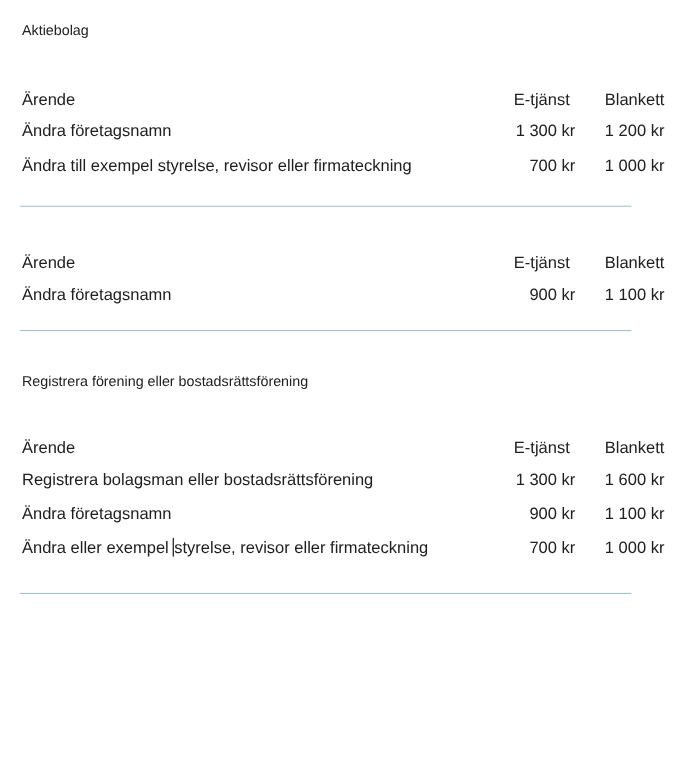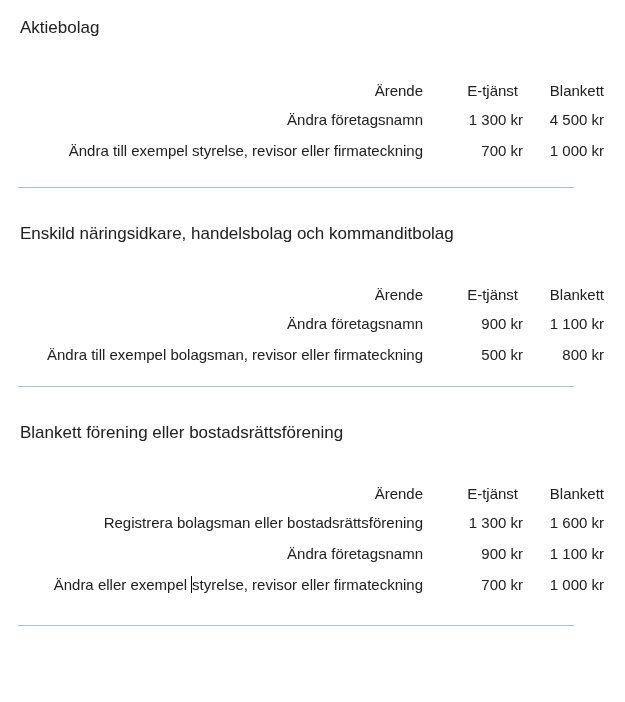--- a/index.html
+++ b/index.html
@@ -16,21 +16,21 @@
     line-height: 19px;
     color: #202020;
   }
   .page {
     box-sizing: border-box;
     width: 625px;
     padding: 18px 20px 0 20px;
   }
   .section-title {
     margin: 0;
-    font-size: 17px;
+    font-size: 13px;
     font-weight: 400;
     line-height: 19px;
   }
   table.fee-table {
     border-collapse: collapse;
     table-layout: fixed;
     width: 584px;
     margin: 44px 0 0 0;
   }
   table.fee-table.t2, table.fee-table.t3 {
@@ -40,21 +40,21 @@
   col.c2 { width: 100px; }
   col.c3 { width: 81px; }
   th, td {
     font-weight: 400;
     vertical-align: top;
     padding: 0 0 12px 0;
   }
   thead th {
     padding-bottom: 10px;
   }
-  .col-label { text-align: right; }
+  .col-label { text-align: left; }
   .col-val   { text-align: right; }
   th.col-etjanst { padding-right: 5px; }
   tr.tall td {
     padding-top: 8px;
     padding-bottom: 11px;
     height: 31px;
   }
   tr.tall td.col-label { vertical-align: top; }
   tr.tall td.col-val   { vertical-align: bottom; }
   .divider {
@@ -91,65 +91,59 @@
         <tr>
           <th class="col-label">Ärende</th>
           <th class="col-val col-etjanst">E-tjänst</th>
           <th class="col-val">Blankett</th>
         </tr>
       </thead>
       <tbody>
         <tr>
           <td class="col-label">Ändra företagsnamn</td>
           <td class="col-val">1 300 kr</td>
-          <td class="col-val">4 500 kr</td>
+          <td class="col-val">1 200 kr</td>
         </tr>
         <tr>
           <td class="col-label">Ändra till exempel styrelse, revisor eller firmateckning</td>
           <td class="col-val">700 kr</td>
           <td class="col-val">1 000 kr</td>
         </tr>
       </tbody>
     </table>
   </section>
   <div class="divider d1"></div>
 
   <section>
-    <h2 class="section-title">Enskild näringsidkare, handelsbolag och kommanditbolag</h2>
     <table class="fee-table t2">
       <colgroup>
           <col class="c1">
           <col class="c2">
           <col class="c3">
         </colgroup>
       <thead>
         <tr>
           <th class="col-label">Ärende</th>
           <th class="col-val col-etjanst">E-tjänst</th>
           <th class="col-val">Blankett</th>
         </tr>
       </thead>
       <tbody>
         <tr>
           <td class="col-label">Ändra företagsnamn</td>
           <td class="col-val">900 kr</td>
           <td class="col-val">1 100 kr</td>
         </tr>
-        <tr>
-          <td class="col-label">Ändra till exempel bolagsman, revisor eller firmateckning</td>
-          <td class="col-val">500 kr</td>
-          <td class="col-val">800 kr</td>
-        </tr>
       </tbody>
     </table>
   </section>
   <div class="divider d2"></div>
 
   <section>
-    <h2 class="section-title">Blankett förening eller bostadsrättsförening</h2>
+    <h2 class="section-title">Registrera förening eller bostadsrättsförening</h2>
     <table class="fee-table t3">
       <colgroup>
           <col class="c1">
           <col class="c2">
           <col class="c3">
         </colgroup>
       <thead>
         <tr>
           <th class="col-label">Ärende</th>
           <th class="col-val col-etjanst">E-tjänst</th>

